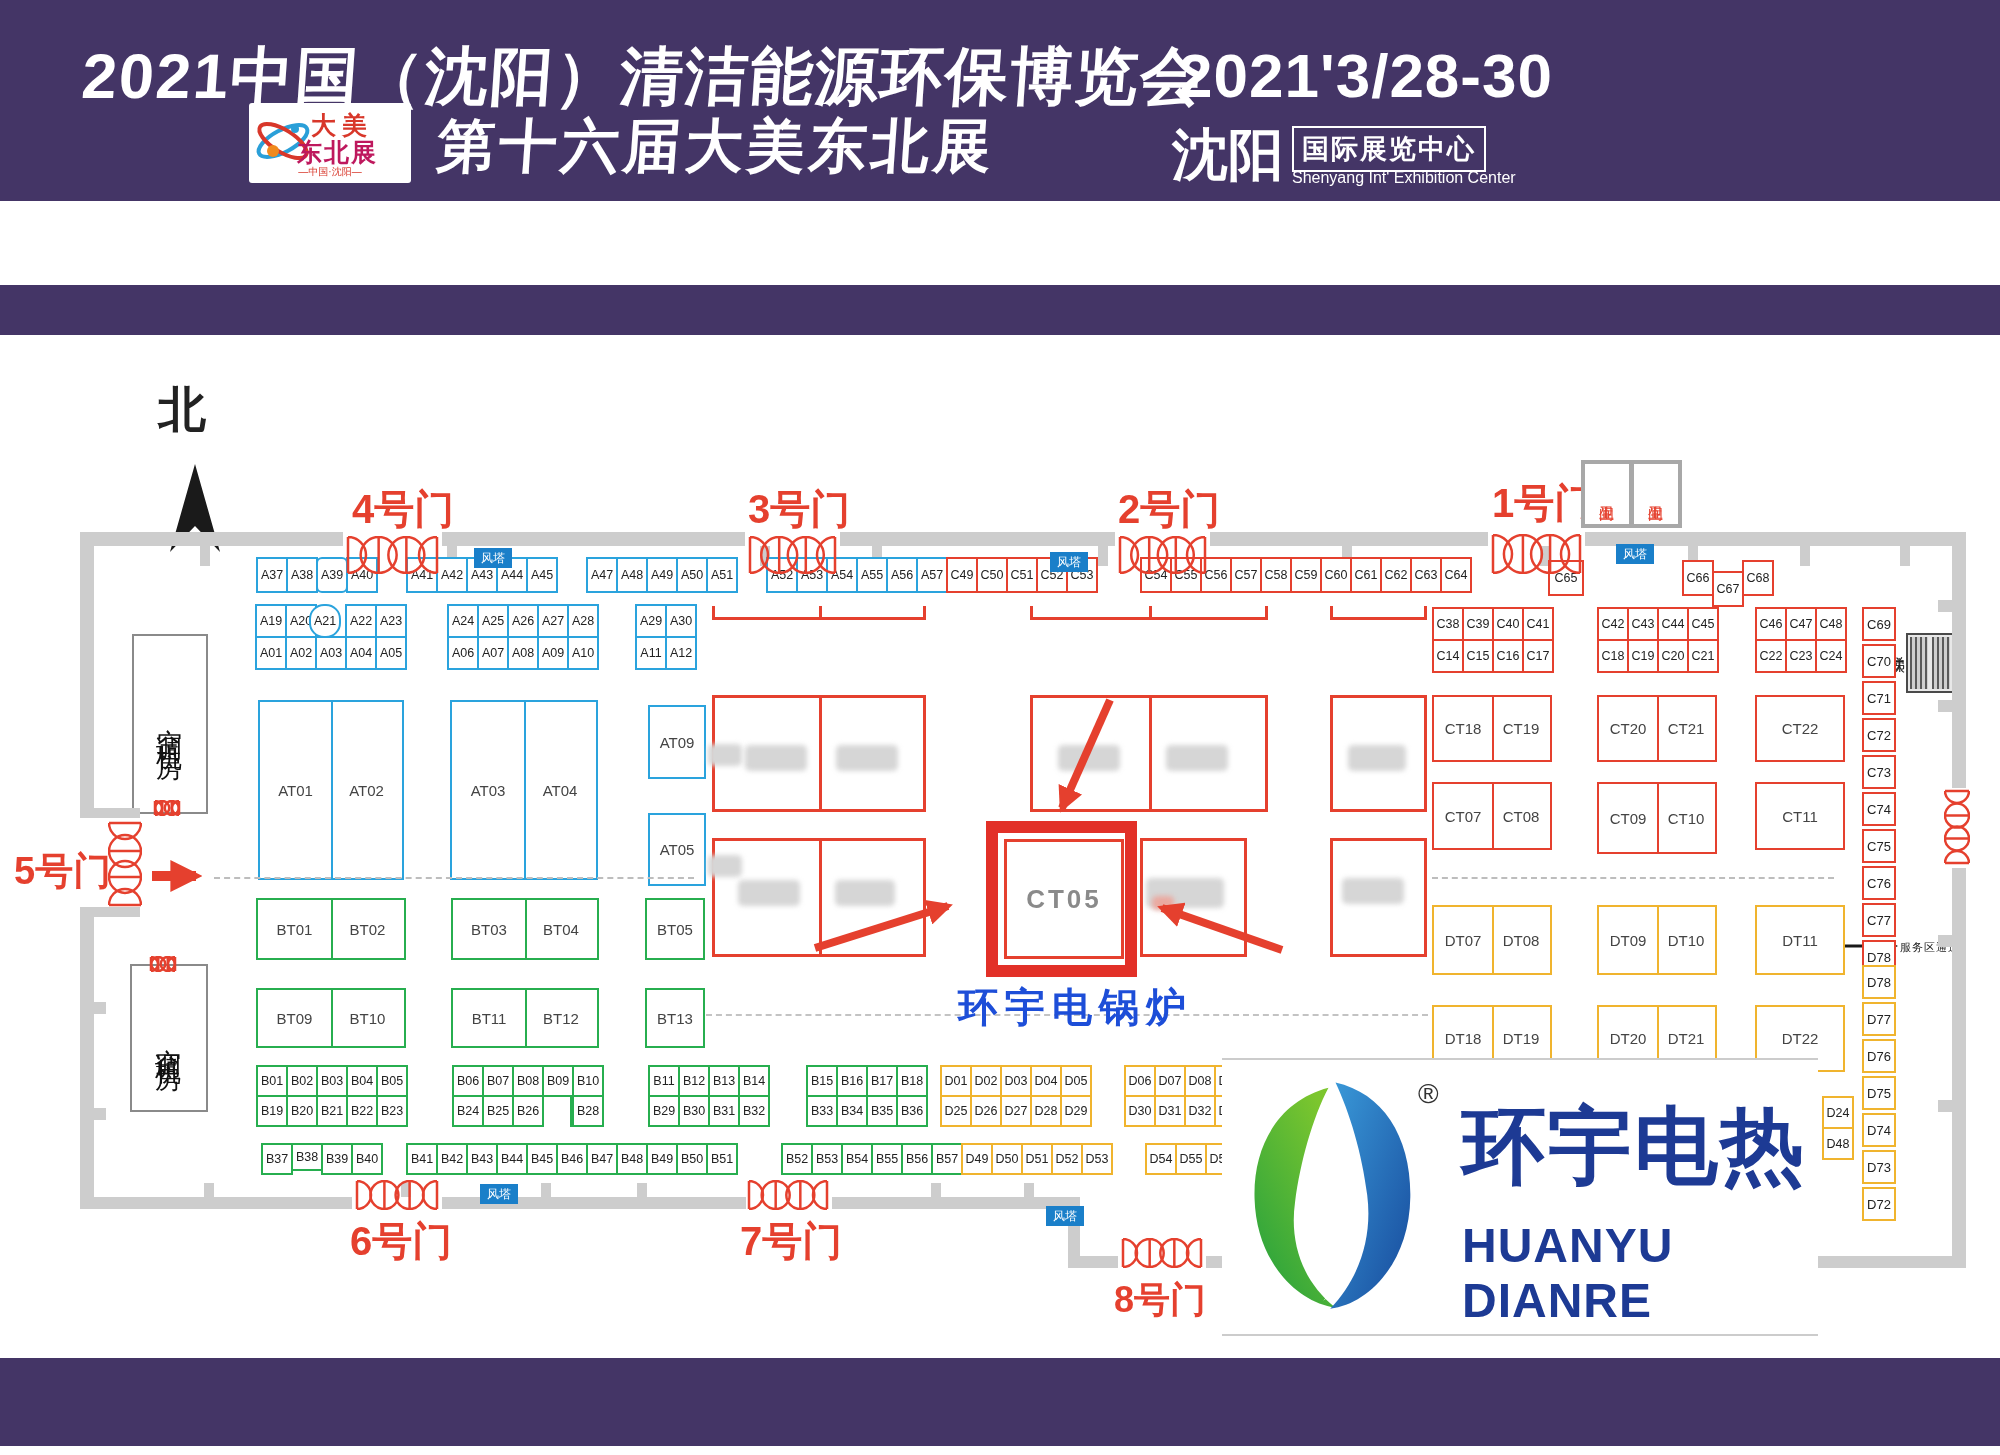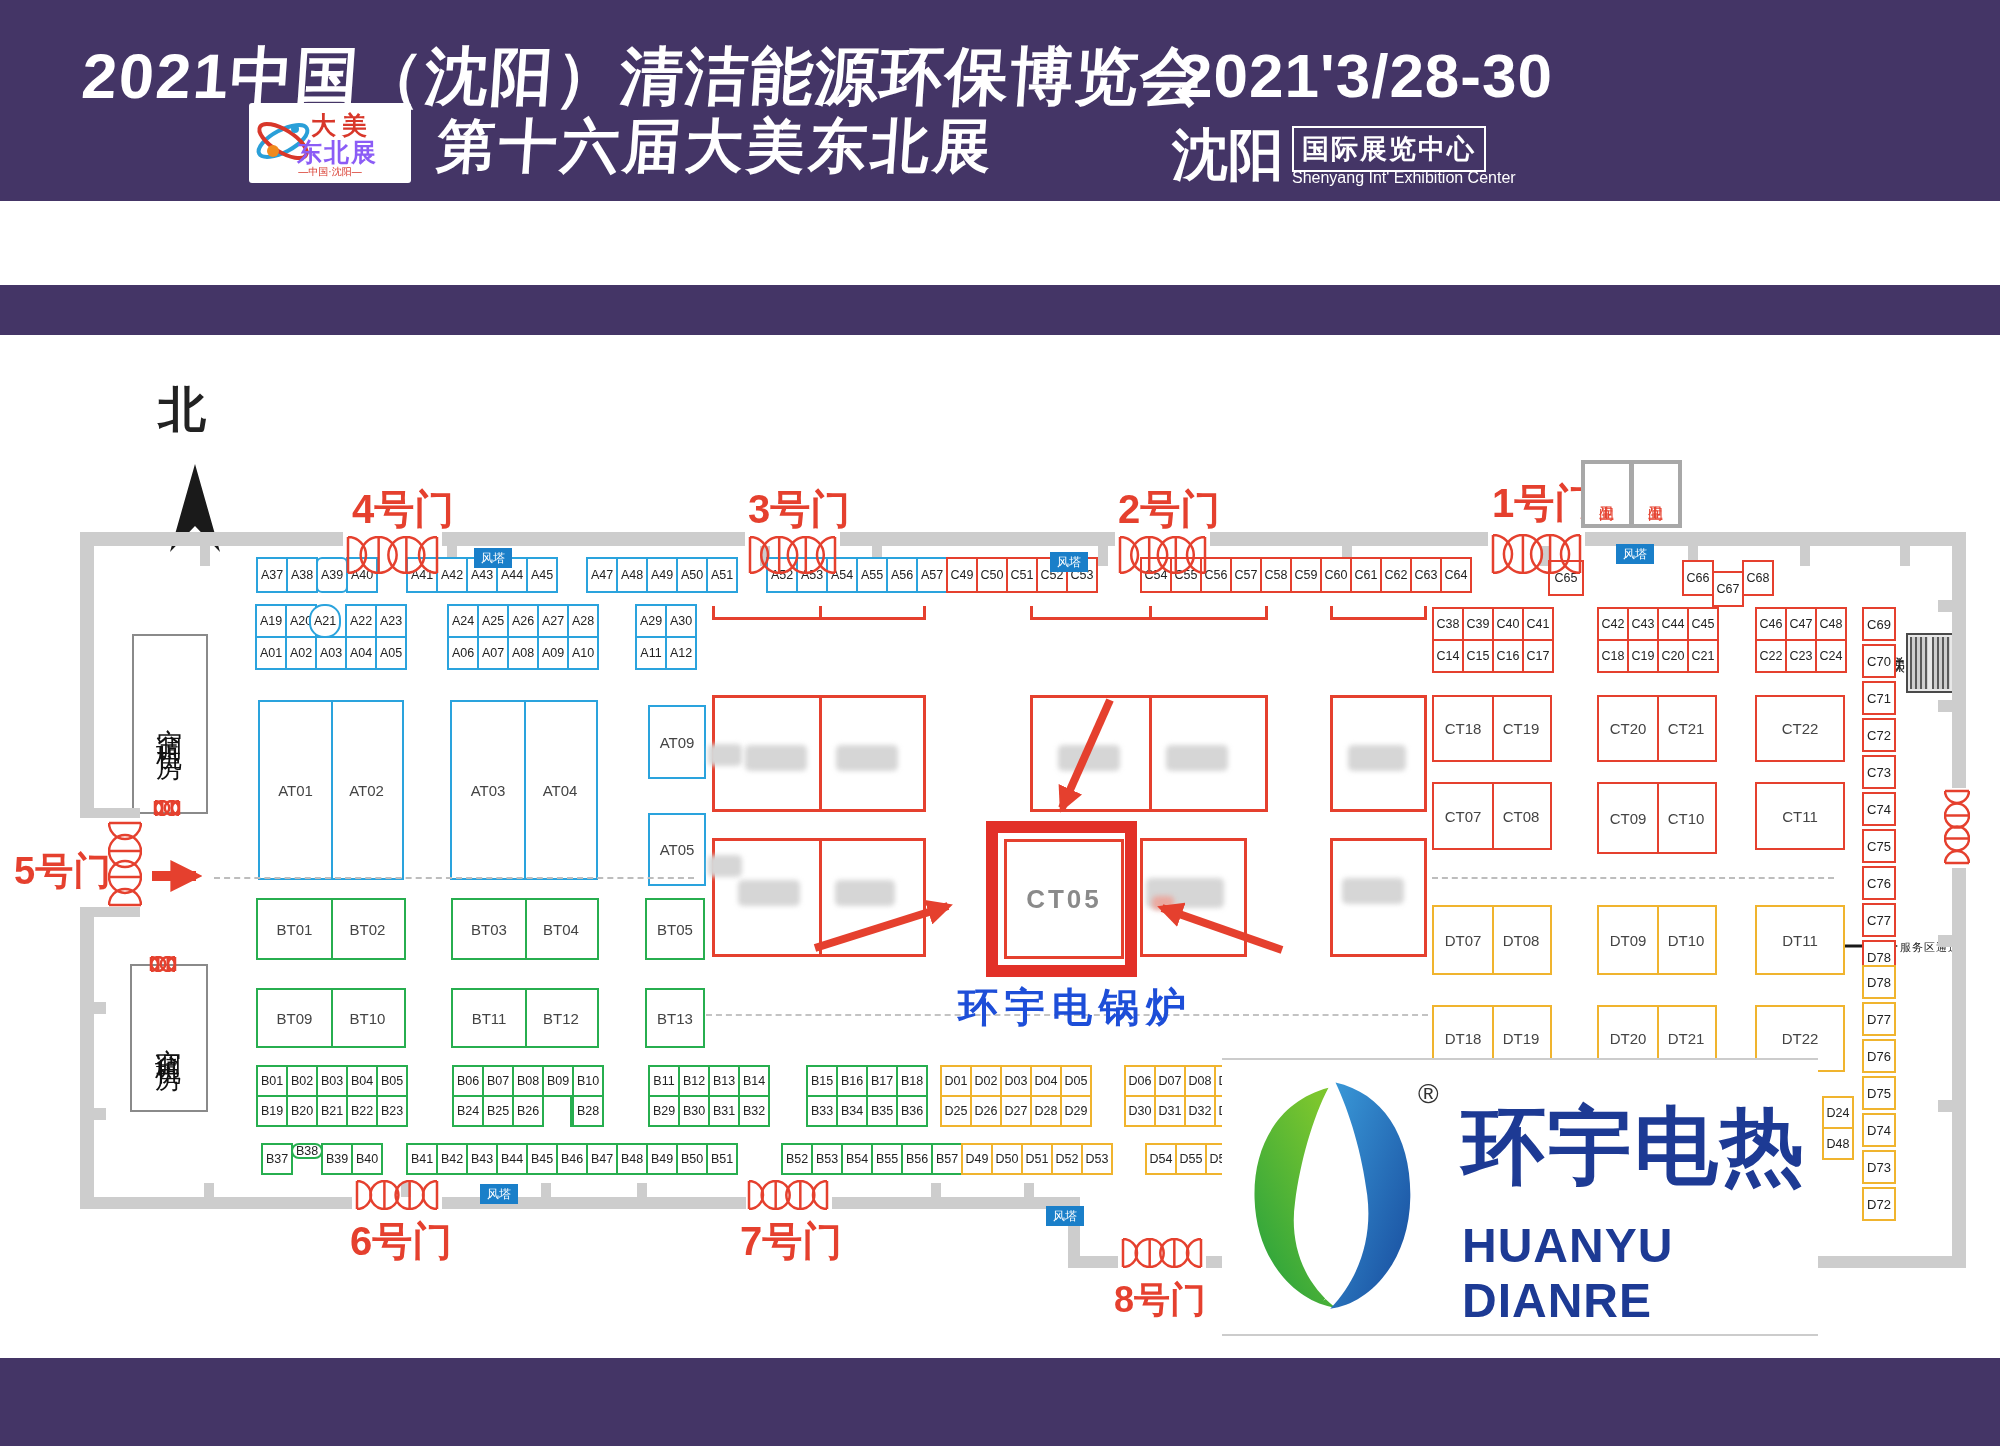--- a/index.html
+++ b/index.html
@@ -40,21 +40,21 @@
     <div class="abs" style="left:249px;top:103px;width:162px;height:80px;background:#fff;border-radius:3px;">
       <svg width="64" height="64" style="position:absolute;left:2px;top:6px;">
         <g fill="none" stroke-width="4">
           <ellipse cx="32" cy="32" rx="27" ry="11" stroke="#2a9fd8" transform="rotate(-28 32 32)"></ellipse>
           <ellipse cx="32" cy="32" rx="27" ry="11" stroke="#d8372a" transform="rotate(32 32 32)"></ellipse>
         </g>
         <circle cx="22" cy="42" r="6" fill="#f08a1e"></circle>
         <circle cx="44" cy="20" r="4" fill="#2a9fd8"></circle>
       </svg>
       <div class="abs" style="left:62px;top:6px;font-size:25px;font-weight:bold;color:#d8372a;letter-spacing:6px;">大美</div>
-      <div class="abs" style="left:48px;top:33px;font-size:25px;font-weight:bold;color:#8b5cf6;letter-spacing:2px;">东北展</div>
+      <div class="abs" style="left:48px;top:33px;font-size:25px;font-weight:bold;color:#be185d;letter-spacing:2px;">东北展</div>
       <div class="abs" style="left:0;right:0;top:62px;text-align:center;font-size:10px;color:#d8372a;">—中国·沈阳—</div>
     </div>
     <div class="abs wtxt" style="left:437px;top:108px;font-size:58px;letter-spacing:4px;transform:skewX(-4deg);">第十六届大美东北展</div>
     <div class="abs wtxt" style="left:1178px;top:40px;font-size:62px;letter-spacing:1px;">2021'3/28-30</div>
     <div class="abs wtxt" style="left:1172px;top:118px;font-size:56px;">沈阳</div>
     <div class="abs wtxt" style="left:1292px;top:126px;border:2px solid #fff;padding:3px 8px;font-size:27px;letter-spacing:2px;">国际展览中心</div>
     <div class="abs" style="left:1292px;top:169px;font-size:16px;color:#fff;">Shenyang Int' Exhibition Center</div>
   </div>
 
   <div class="banner" style="top:285px;height:50px;"></div>
@@ -277,21 +277,21 @@
       <div class="cell c-yellow" style="left:1060px;top:1095px;width:32px;height:32px;">D29</div>
       <div class="cell c-yellow" style="left:1124px;top:1065px;width:32px;height:32px;">D06</div>
       <div class="cell c-yellow" style="left:1154px;top:1065px;width:32px;height:32px;">D07</div>
       <div class="cell c-yellow" style="left:1184px;top:1065px;width:32px;height:32px;">D08</div>
       <div class="cell c-yellow" style="left:1214px;top:1065px;width:32px;height:32px;">D09</div>
       <div class="cell c-yellow" style="left:1124px;top:1095px;width:32px;height:32px;">D30</div>
       <div class="cell c-yellow" style="left:1154px;top:1095px;width:32px;height:32px;">D31</div>
       <div class="cell c-yellow" style="left:1184px;top:1095px;width:32px;height:32px;">D32</div>
       <div class="cell c-yellow" style="left:1214px;top:1095px;width:32px;height:32px;">D33</div>
       <div class="cell c-green" style="left:261px;top:1143px;width:32px;height:32px;">B37</div>
-      <div class="cell c-green" style="left:291px;top:1143px;width:32px;height:16px;border-radius:14px;">B38</div>
+      <div class="cell c-green" style="left:291px;top:1143px;width:32px;height:28px;">B38</div>
       <div class="cell c-green" style="left:321px;top:1143px;width:32px;height:32px;">B39</div>
       <div class="cell c-green" style="left:351px;top:1143px;width:32px;height:32px;">B40</div>
       <div class="cell c-green" style="left:406px;top:1143px;width:32px;height:32px;">B41</div>
       <div class="cell c-green" style="left:436px;top:1143px;width:32px;height:32px;">B42</div>
       <div class="cell c-green" style="left:466px;top:1143px;width:32px;height:32px;">B43</div>
       <div class="cell c-green" style="left:496px;top:1143px;width:32px;height:32px;">B44</div>
       <div class="cell c-green" style="left:526px;top:1143px;width:32px;height:32px;">B45</div>
       <div class="cell c-green" style="left:556px;top:1143px;width:32px;height:32px;">B46</div>
       <div class="cell c-green" style="left:586px;top:1143px;width:32px;height:32px;">B47</div>
       <div class="cell c-green" style="left:616px;top:1143px;width:32px;height:32px;">B48</div>

